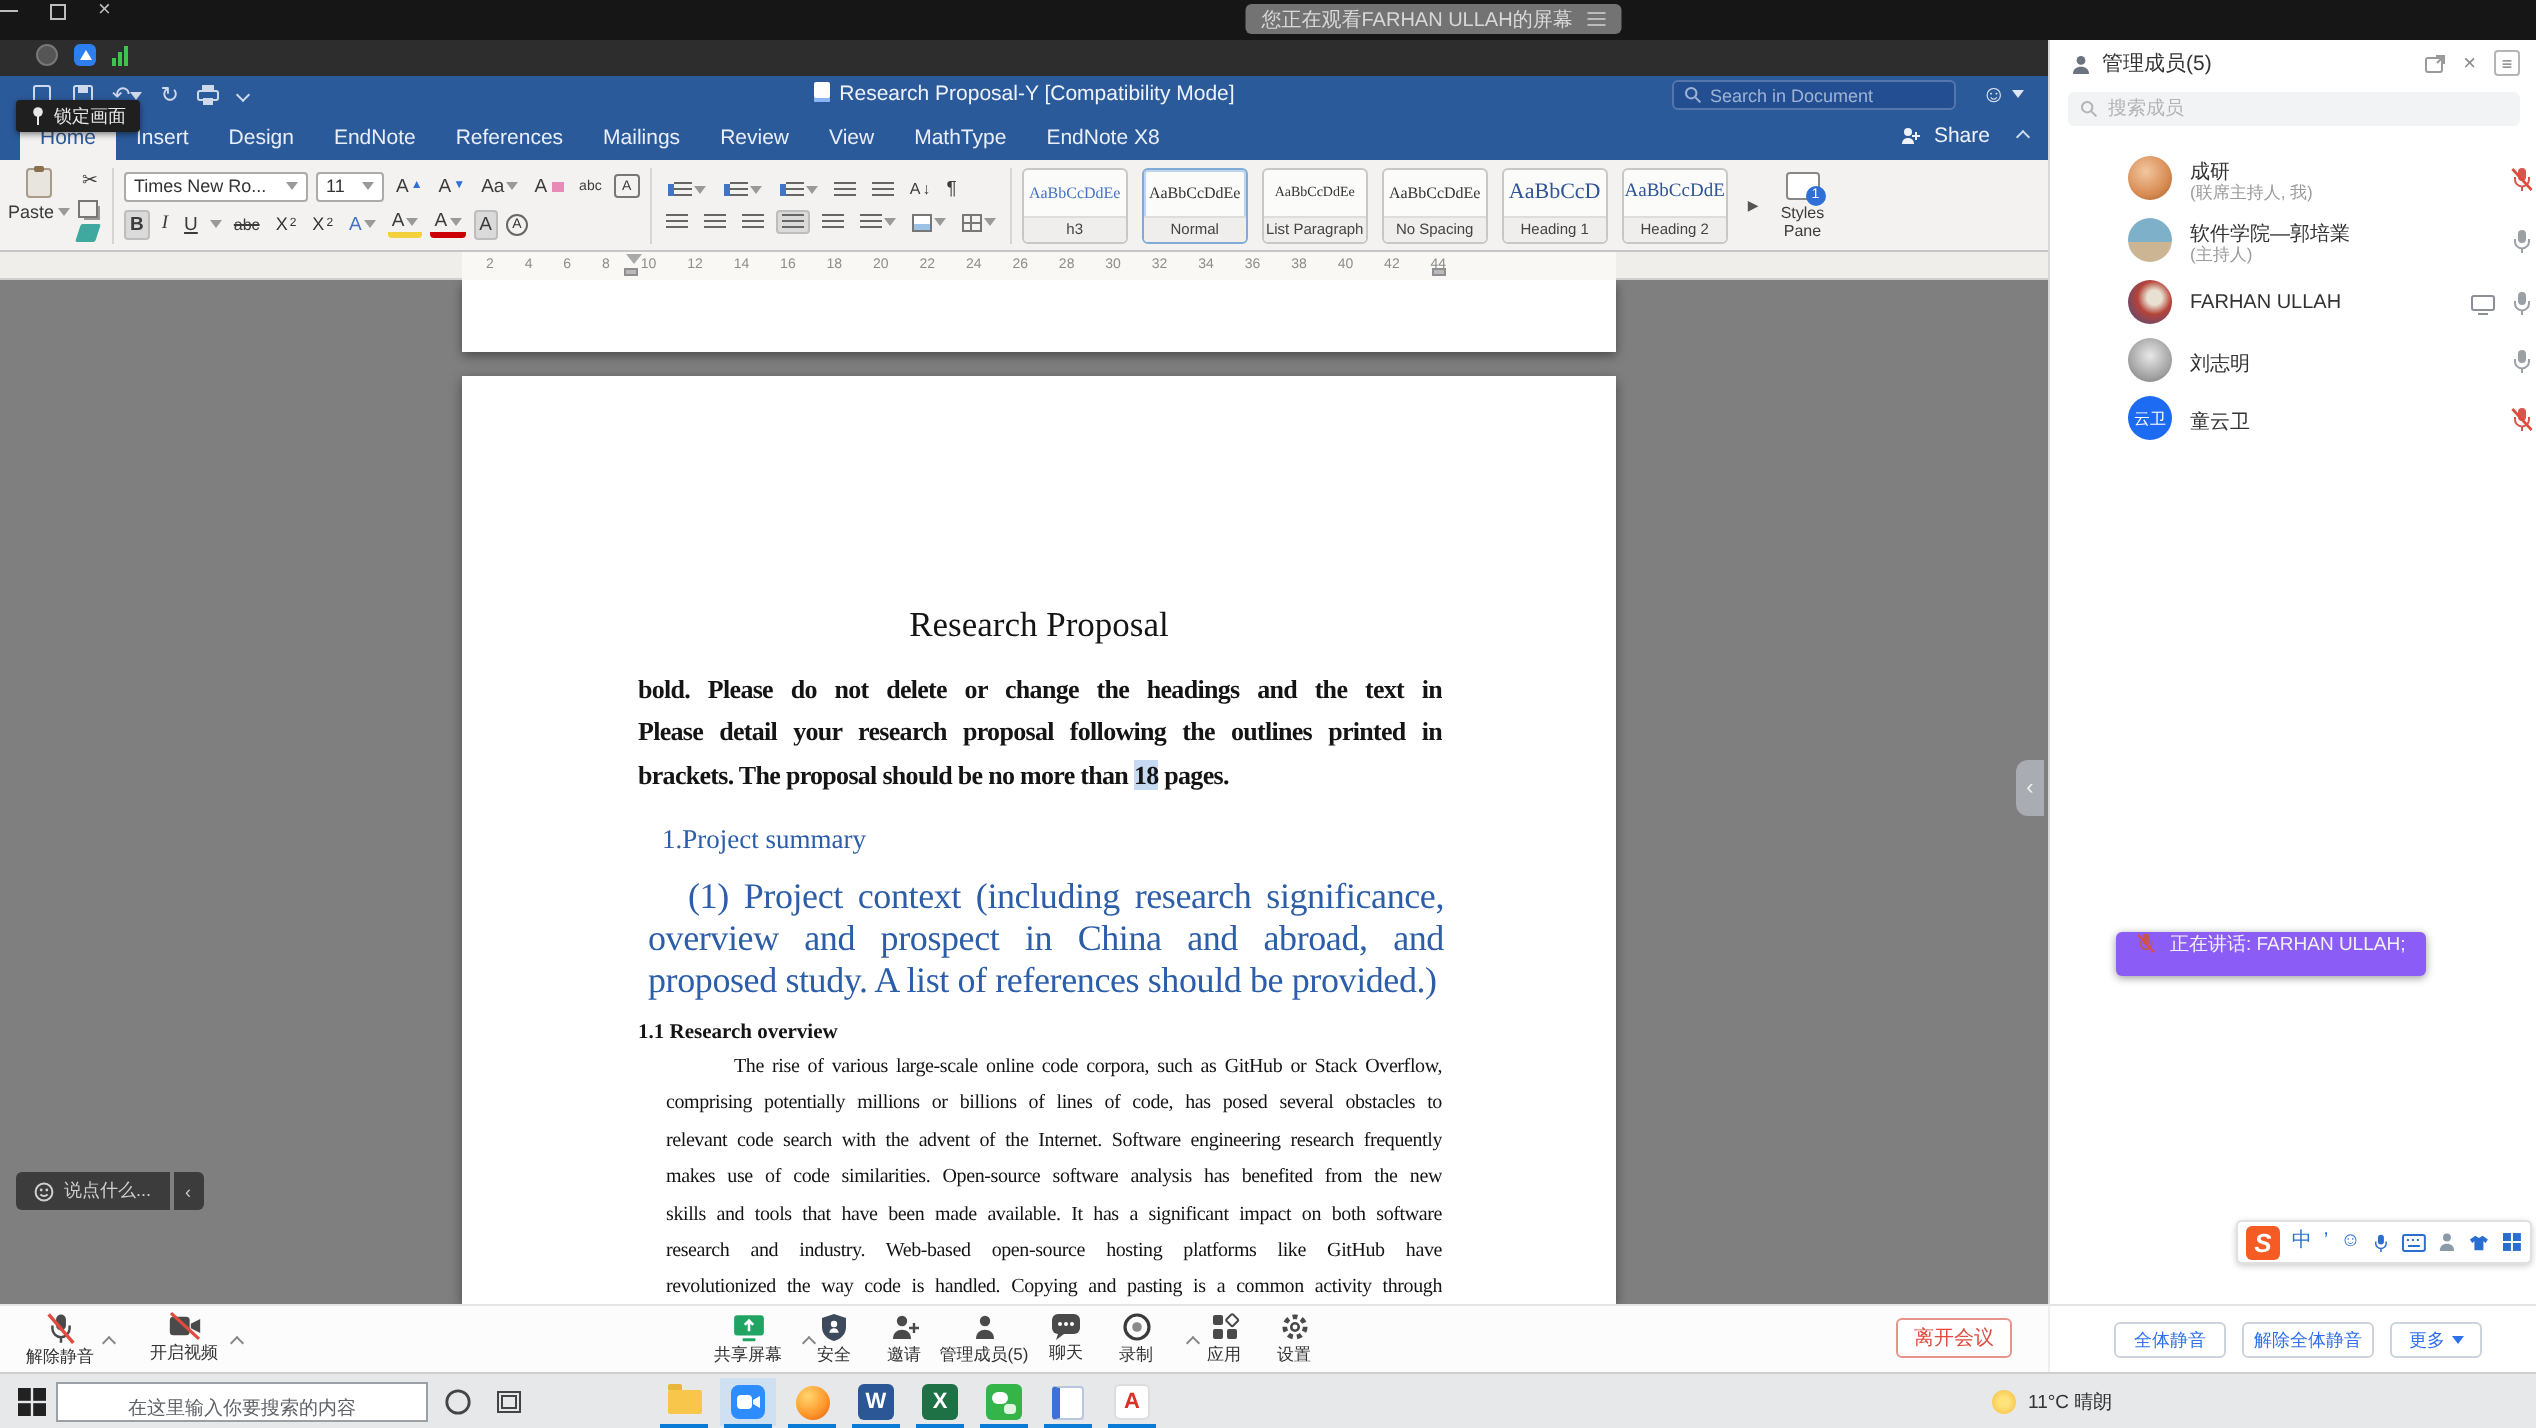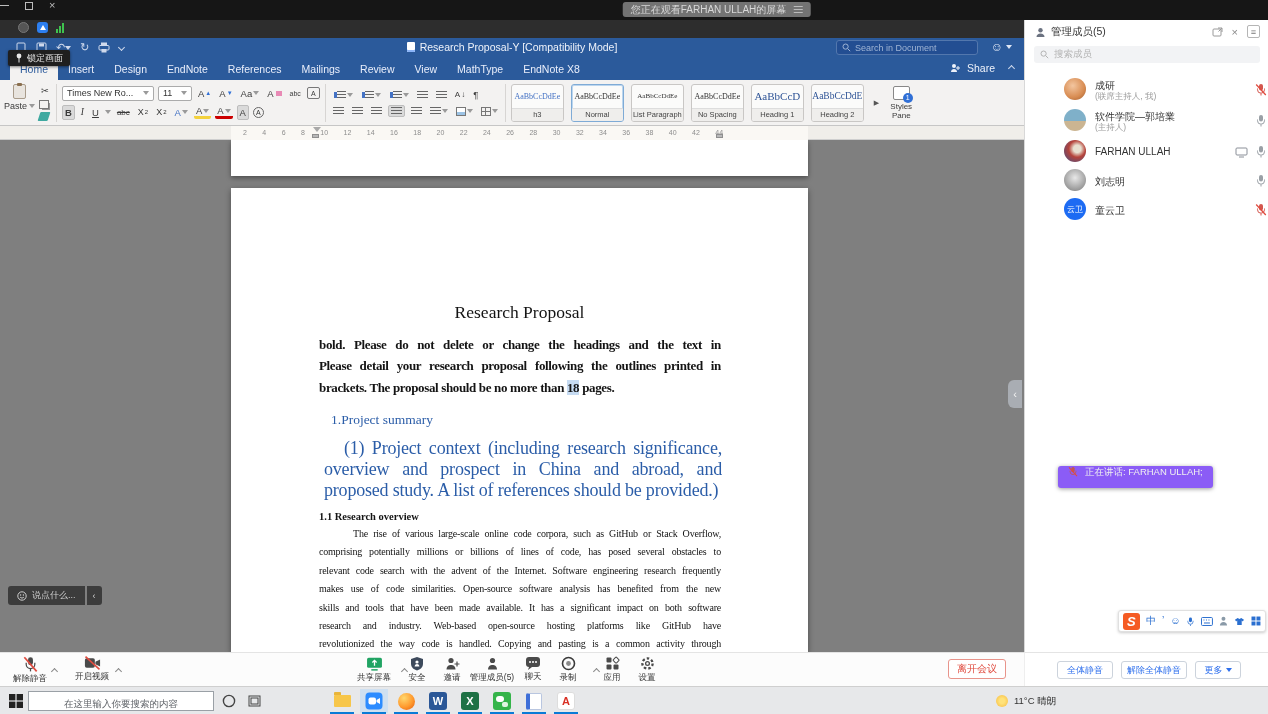--- a/index.html
+++ b/index.html
@@ -108,21 +108,21 @@
   .intro .ln,.bluep .ln,.bodyp .ln{display:block;overflow:hidden;}
   .intro .ln{height:21.4px;line-height:21.4px;}
   .jl{text-align:justify;text-align-last:justify;}
   .hl{background:#c6dbf2;}
   .h-blue{color:#2b5da8;}
   .sumh{left:100px;top:224px;font-size:13.5px;}
   .bluep{left:93px;top:250px;width:398px;font-size:18px;letter-spacing:-0.2px;}
   .bluep .ln{height:21.2px;line-height:21.2px;}
   .ovh{left:88px;top:323px;font-size:10.5px;font-weight:bold;}
   .bodyp{left:88px;top:337px;width:402px;font-size:10px;letter-spacing:-0.2px;}
-  .bodyp .ln{height:18.4px;line-height:18.4px;}
+  .bodyp .ln{height:18.4px;line-height:18.4px;margin-left:14px;}
 
   
   .panel{left:1024px;top:20px;width:244px;height:632px;background:#fff;border-left:1px solid #d8d8d8;}
   .ph{left:10px;top:5px;display:flex;align-items:center;gap:5px;font-size:10.5px;color:#333;}
   .ph-icons{right:8px;top:5px;display:flex;gap:9px;align-items:center;color:#8a8a8a;}
   .menubox{width:13px;height:13px;border:1px solid #b5b5b5;border-radius:2px;display:flex;align-items:center;justify-content:center;font-size:9px;color:#777;}
   .psearch{left:9px;top:26px;width:226px;height:17px;background:#f2f3f5;border-radius:3px;
     display:flex;align-items:center;gap:5px;padding:0 6px;color:#b3b3b3;font-size:9.5px;}
   .mrow{left:14px;width:196px;height:29px;margin-left:12px;}
   .avatar{position:absolute;left:13px;top:3px;width:22px;height:22px;border-radius:50%;overflow:hidden;}

